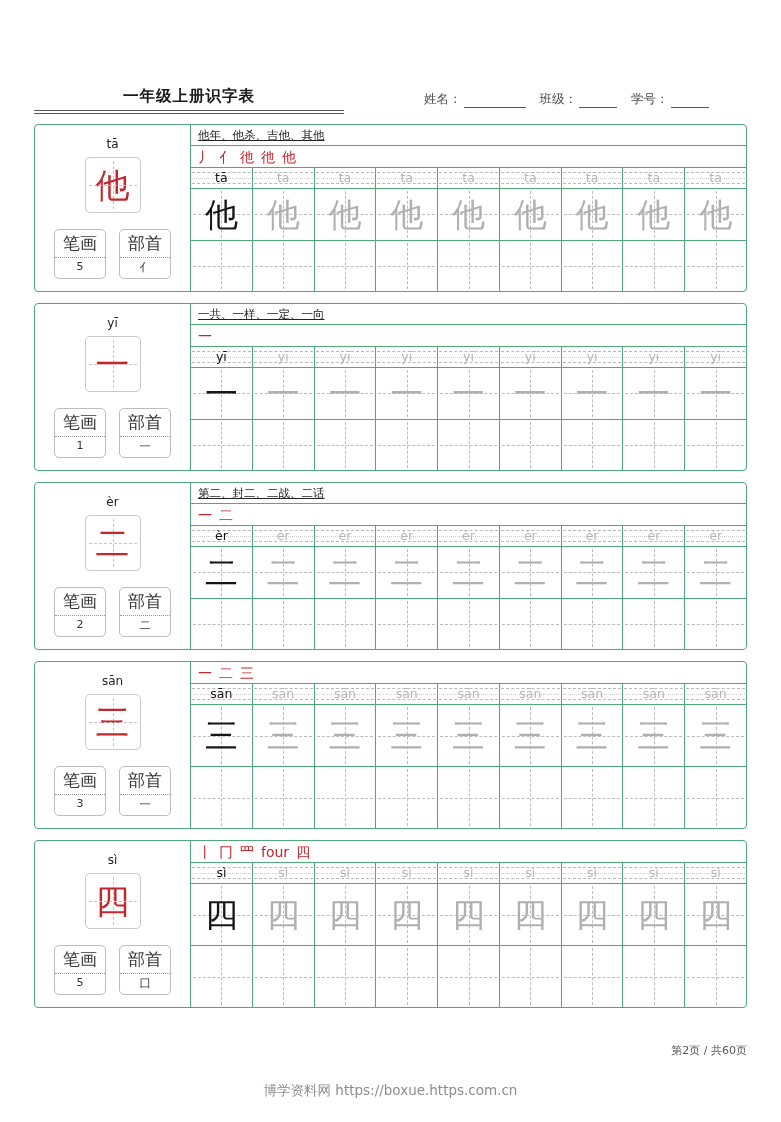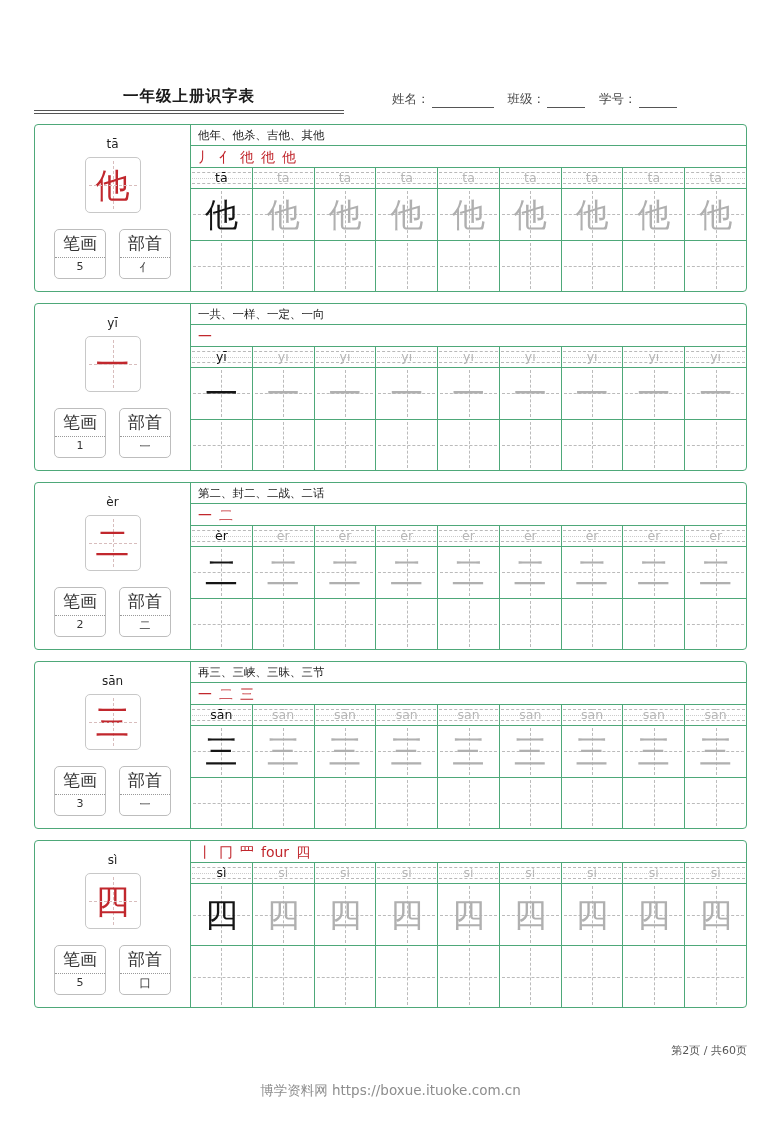--- a/index.html
+++ b/index.html
@@ -24,20 +24,21 @@
     padding: 0 34px;
   }
 
   
   .header {
     display: flex;
     align-items: flex-end;
     height: 56px;
     padding-top: 58px;
     box-sizing: content-box;
+    gap: 32px;
   }
   .title-wrap {
     width: 310px;
     position: relative;
     text-align: center;
     padding-bottom: 4px;
   }
   .title {
     font-family: "DejaVu Sans", "Liberation Sans", sans-serif;
     font-size: 15.5px;
@@ -196,20 +197,21 @@
   .words-row {
     height: 20px;
     line-height: 20px;
     border-bottom: 1.2px solid #4ea879;
     font-size: 11.5px;
     color: #222;
     padding-left: 7px;
     font-family: "DejaVu Sans", sans-serif;
     white-space: nowrap;
     overflow: hidden;
+    text-decoration: underline;
   }
   .strokes-row {
     height: 21px;
     border-bottom: 1.2px solid #4ea879;
     padding-left: 7px;
     display: flex;
     align-items: center;
     gap: 7px;
     overflow: hidden;
   }
@@ -676,21 +678,20 @@
               <div class="pill-top">笔画</div>
               <div class="pill-bot">3</div>
             </div>
             <div class="pill">
               <div class="pill-top">部首</div>
               <div class="pill-bot">一</div>
             </div>
           </div>
         </div>
         <div class="practice">
-          <div class="words-row">再三、三峡、三昧、三节</div>
           <div class="strokes-row">
             <span class="stroke-step">一</span>
             <span class="stroke-step">二</span>
             <span class="stroke-step">三</span>
           </div>
           <div class="grid-rows">
             <div class="pinyin-row">
               <div class="pinyin-cell">
                 <span class="mid"></span>
                 <span class="pinyin-text solid">sān</span>
@@ -874,15 +875,15 @@
               <div class="char-cell"></div>
               <div class="char-cell"></div>
               <div class="char-cell"></div>
             </div>
           </div>
         </div>
       </div>
     </div>
 
   <div class="pagenum">第2页 / 共60页</div>
-  <div class="watermark">博学资料网 https://boxue.ituoke.com.cn</div>
+  <div class="watermark">博学资料网 https://boxue.https.com.cn</div>
 
 </div>
 
 </body></html>

